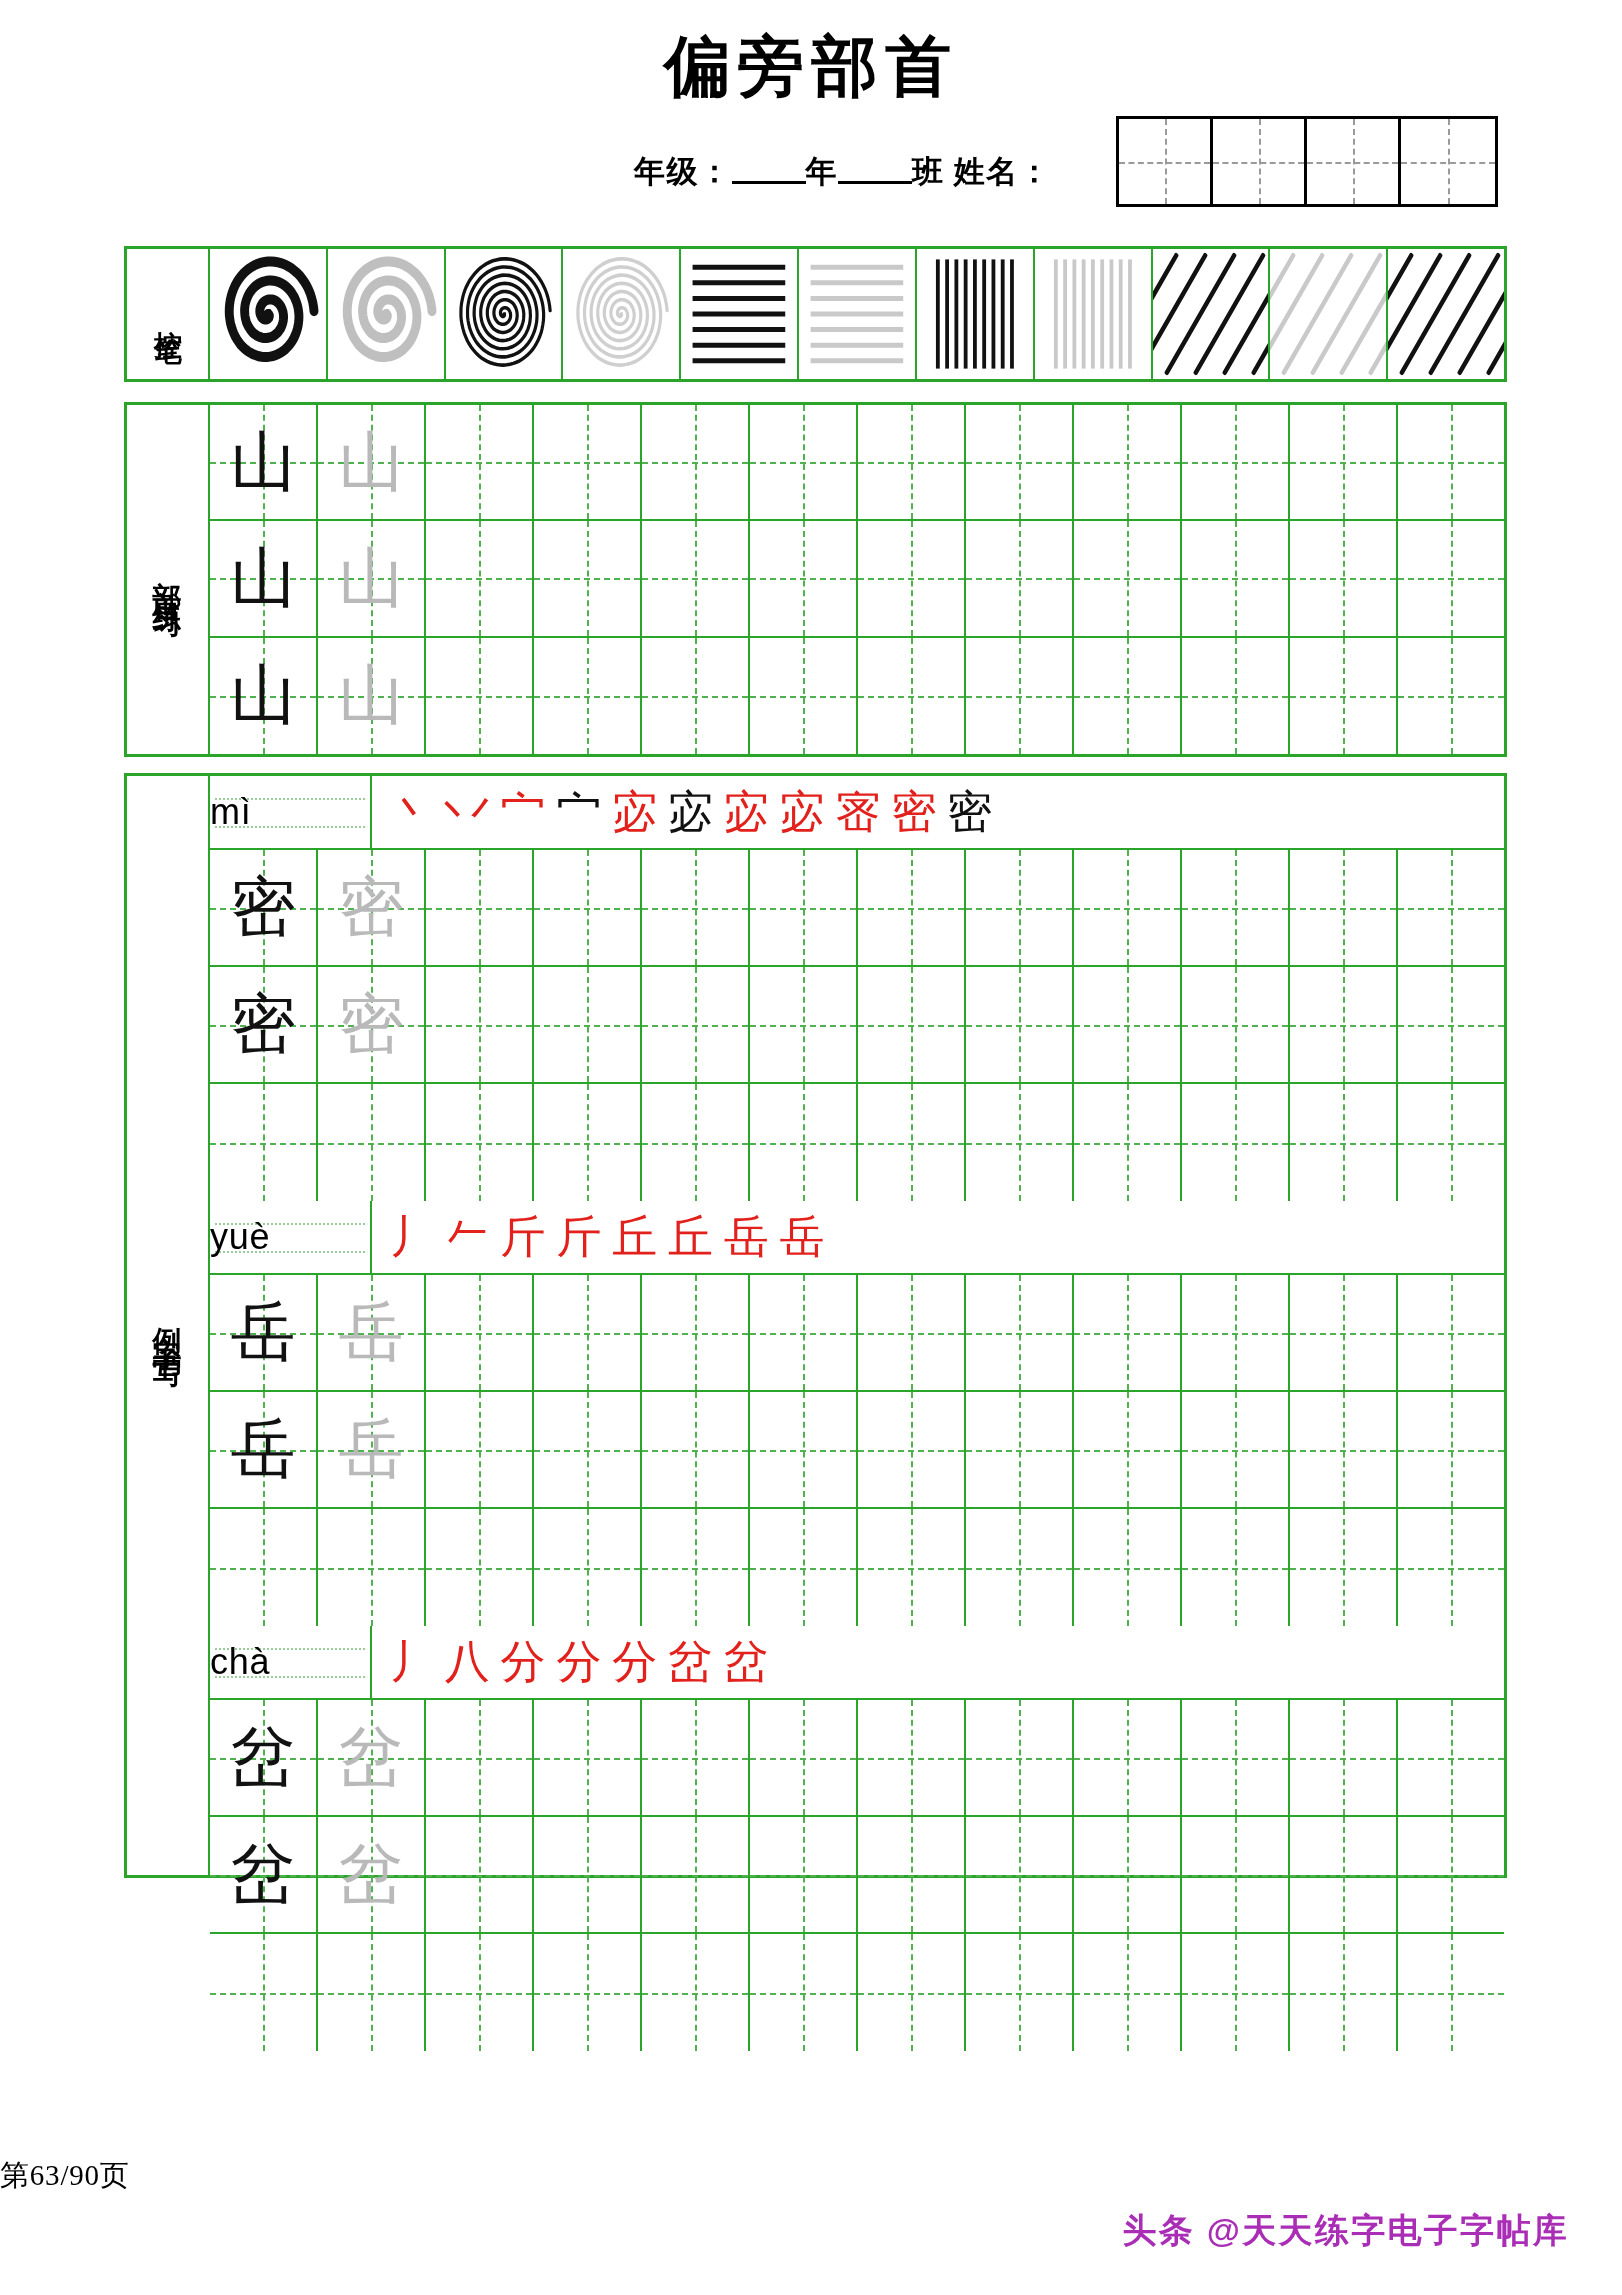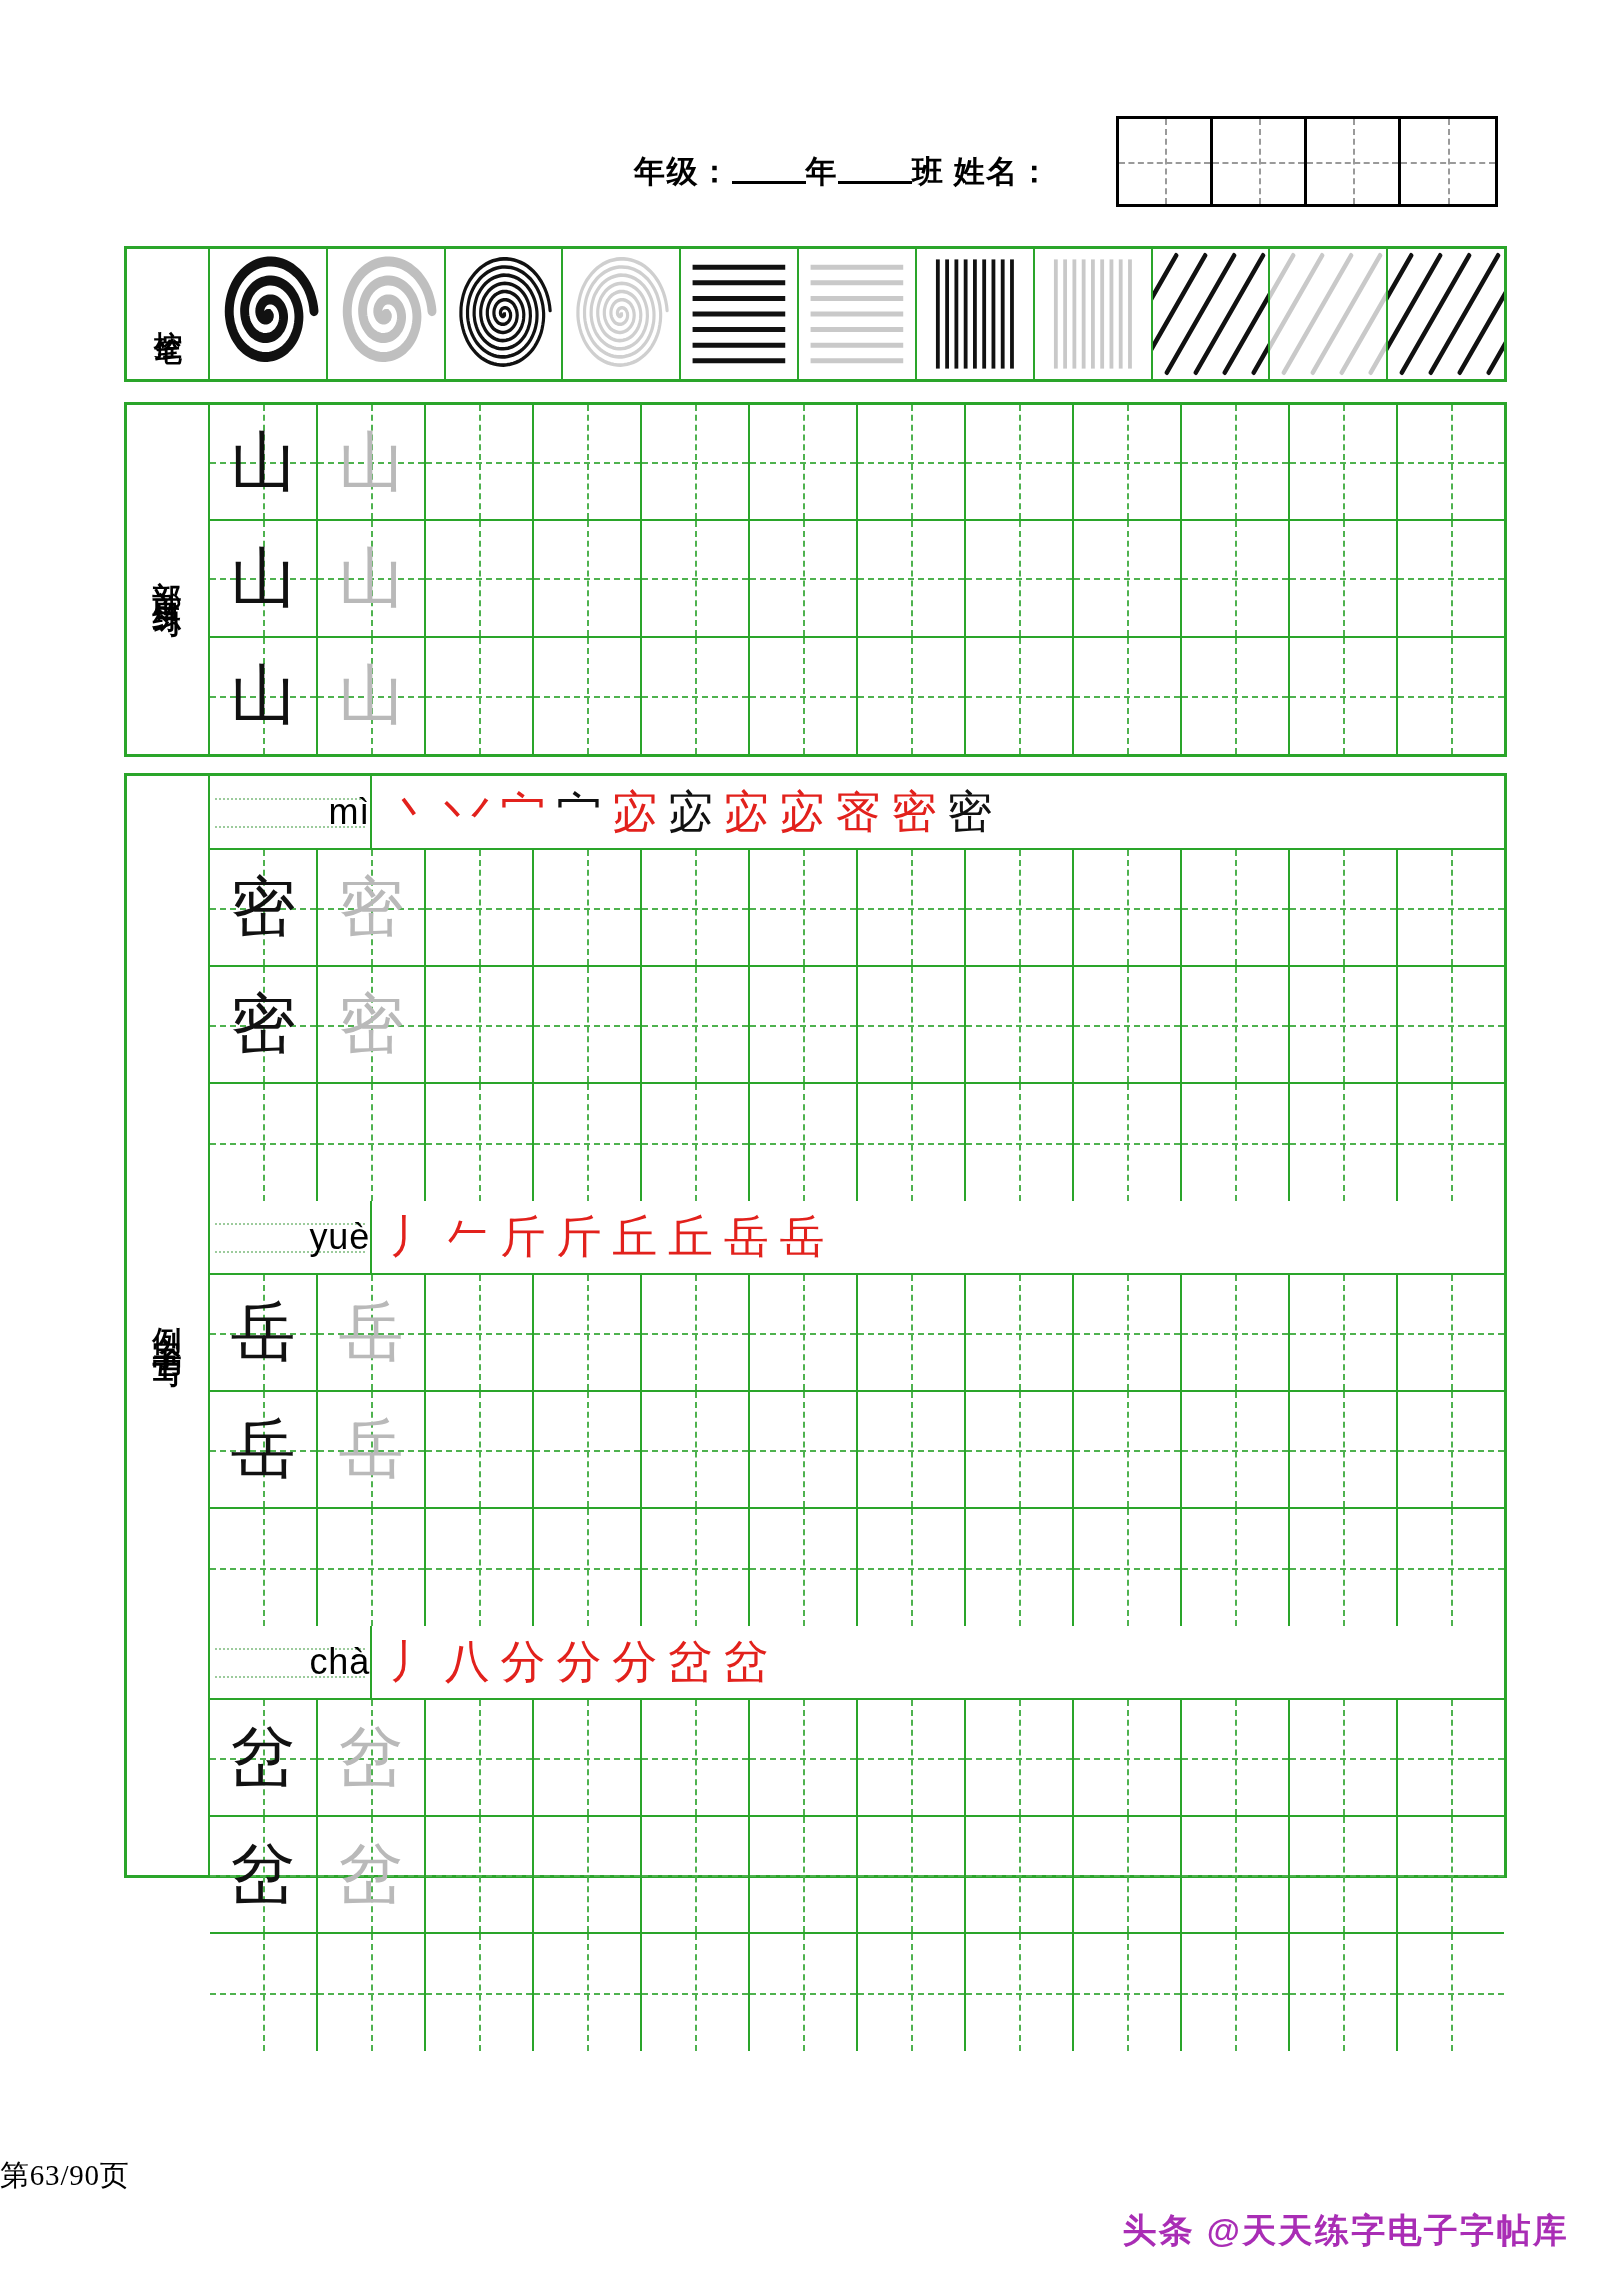--- a/index.html
+++ b/index.html
@@ -95,21 +95,21 @@
   #sec-lizi .body{position:absolute;left:83px;top:0;right:0;bottom:0;}
 
   .block{position:relative;width:100%;}
   .pyrow{
     position:relative;width:100%;height:74px;display:flex;
     border-bottom:2.3px solid #2aa52a;box-sizing:border-box;
   }
   .pybox{
     width:162px;position:relative;box-sizing:border-box;
     border-right:2.3px solid #2aa52a;
-    display:flex;align-items:center;justify-content:flex-end;
+    display:flex;align-items:center;justify-content:flex-start;
   }
   .pybox .g1,.pybox .g2{
     position:absolute;left:4.6px;right:4.6px;border-top:2.3px dotted #9ccb9c;
   }
   .pybox .g1{top:30%;}
   .pybox .g2{top:70%;}
   .pytext{
     position:relative;z-index:2;font-family:"Liberation Sans",sans-serif;
     font-size:36px;letter-spacing:0.8px;
   }
@@ -138,20 +138,21 @@
     font-size:34px;font-weight:700;letter-spacing:2.3px;
     font-family:"Liberation Sans",sans-serif;
     color:#a21caf;opacity:.92;white-space:nowrap;
   }
 </style>
 </head>
 <body>
 
 <div class="page">
 
+  <div class="title">偏旁部首</div>
 
   <div class="meta">
     <span>年级：</span><span class="ul"></span><span>年</span><span class="ul"></span><span>班</span>&nbsp;<span>姓名：</span>
   </div>
 
   <div class="namegrid" id="namegrid">
       <div class="nc"></div>
       <div class="nc"></div>
       <div class="nc"></div>
       <div class="nc"></div>

